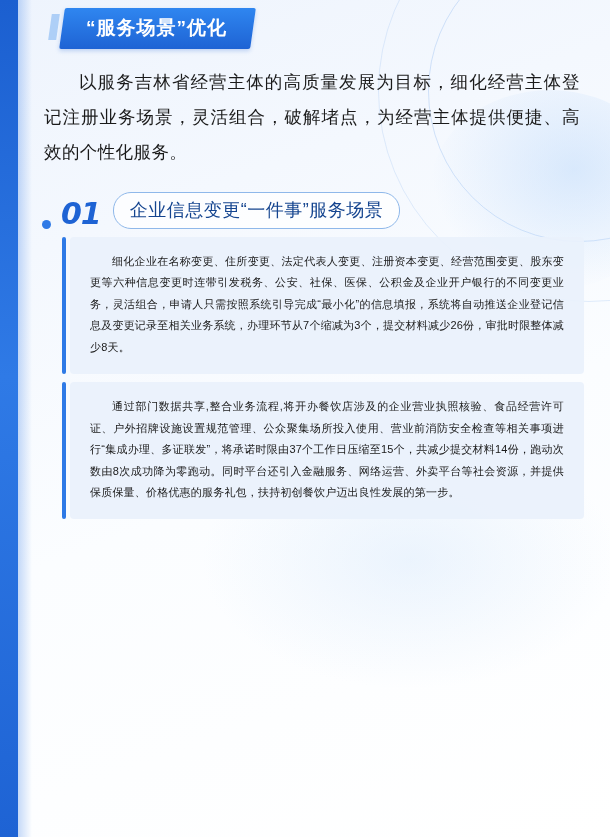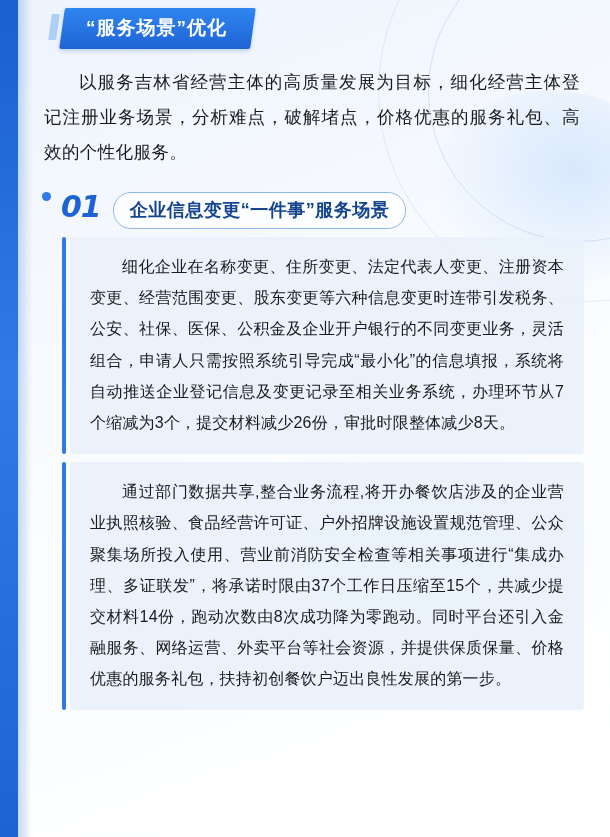--- a/index.html
+++ b/index.html
@@ -105,21 +105,21 @@
     font-size: 17.5px;
     line-height: 2.0;
     color: #1a1a1a;
     text-indent: 2em;
     text-align: justify;
     letter-spacing: .4px;
   }
   
   .section-head {
     display: flex;
-    align-items: flex-start;
+    align-items: flex-end;
     margin: 22px 0 6px 2px;
   }
   .bullet-dot {
     width: 9px;
     height: 9px;
     border-radius: 50%;
     background: #2f7ae6;
     margin-right: 10px;
     flex: none;
   }
@@ -131,21 +131,21 @@
     letter-spacing: -1px;
     margin-right: 12px;
     font-family: "DejaVu Sans", sans-serif;
     line-height: 1;
   }
   .head-pill {
     border: 1px solid #8fb8ea;
     border-radius: 18px;
     padding: 5px 16px 6px 16px;
     font-size: 18px;
-    font-weight: bold;
+    font-weight: normal;
     color: #14448f;
     background: rgba(255,255,255,0.75);
     letter-spacing: .5px;
   }
   
   .card {
     position: relative;
     margin: 8px 0 0 30px;
     padding: 14px 20px 16px 20px;
     background: rgba(233,241,252,0.92);
@@ -156,21 +156,21 @@
     position: absolute;
     left: -8px;
     top: 0;
     bottom: 0;
     width: 4px;
     background: #2f7ae6;
     border-radius: 2px;
   }
   .card p {
     margin: 0;
-    font-size: 16px;
+    font-size: 11px;
     line-height: 1.95;
     color: #1a1a1a;
     text-indent: 2em;
     text-align: justify;
     letter-spacing: .2px;
   }
   .card.alt p { text-indent: 2em; }
 </style>
 </head>
 <body>
@@ -185,21 +185,21 @@
 
   <div class="content">
 
     <div class="ribbon-wrap">
       <div class="ribbon-deco"></div>
       <div class="ribbon">
         <span>“服务场景”优化</span>
       </div>
     </div>
 
-    <p class="intro">以服务吉林省经营主体的高质量发展为目标，细化经营主体登记注册业务场景，分析难点，破解堵点，价格优惠的服务礼包、高效的个性化服务。</p>
+    <p class="intro">以服务吉林省经营主体的高质量发展为目标，细化经营主体登记注册业务场景，灵活组合，破解堵点，为经营主体提供便捷、高效的个性化服务。</p>
 
     <div class="section-head">
       <span class="bullet-dot"></span>
       <span class="num">01</span>
       <span class="head-pill">企业信息变更“一件事”服务场景</span>
     </div>
     <div class="card">
       <p>细化企业在名称变更、住所变更、法定代表人变更、注册资本变更、经营范围变更、股东变更等六种信息变更时连带引发税务、公安、社保、医保、公积金及企业开户银行的不同变更业务，灵活组合，申请人只需按照系统引导完成“最小化”的信息填报，系统将自动推送企业登记信息及变更记录至相关业务系统，办理环节从7个缩减为3个，提交材料减少26份，审批时限整体减少8天。</p>
     </div>
 

